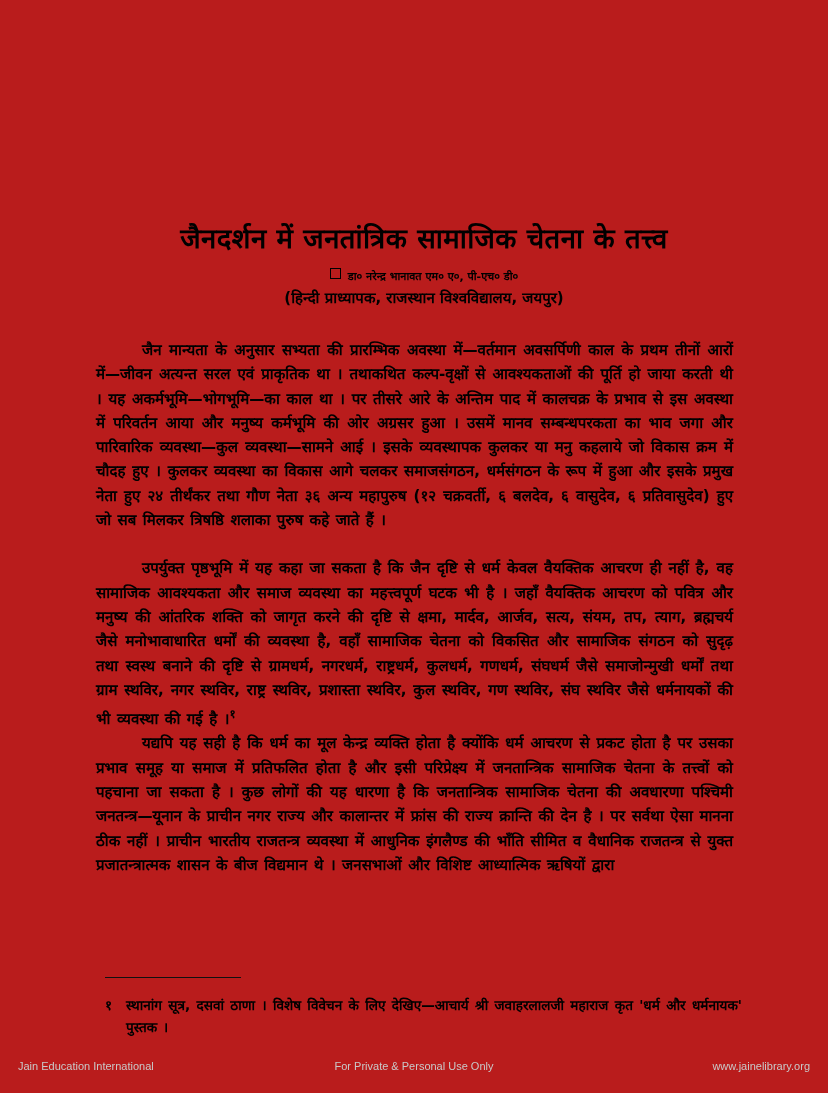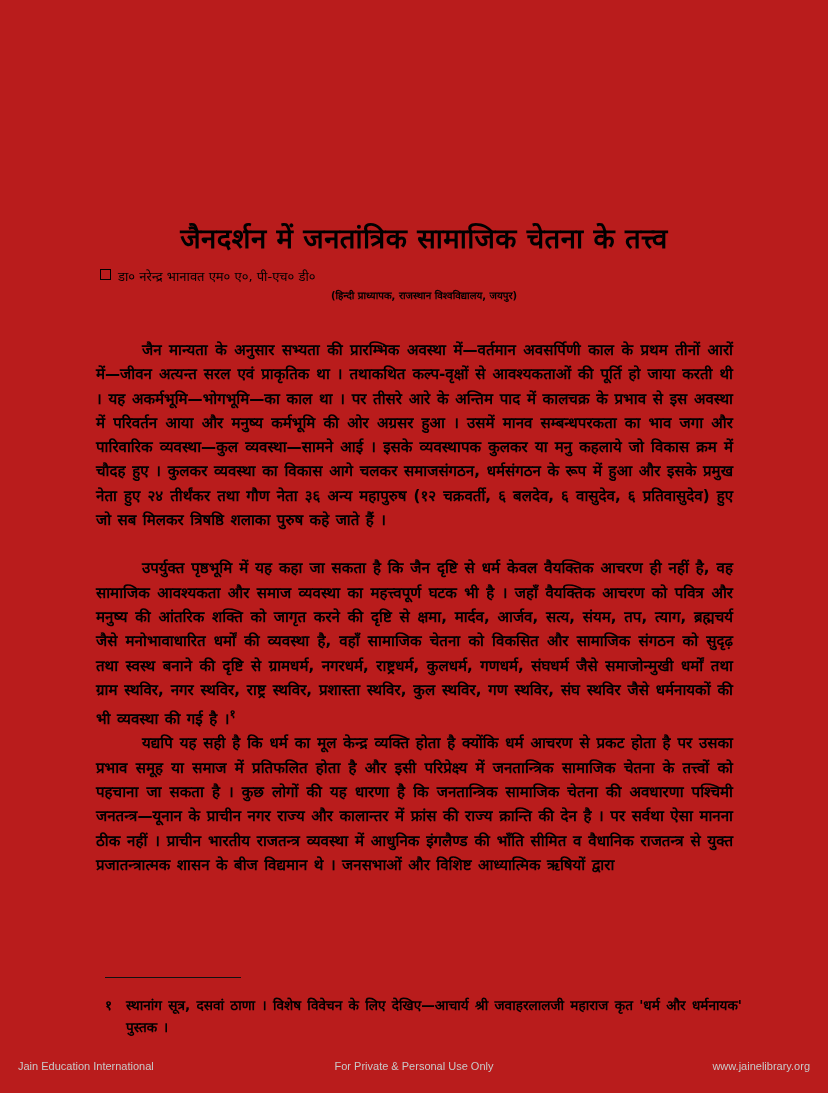--- a/index.html
+++ b/index.html
@@ -35,38 +35,38 @@
     font-size: 27.5px;
     font-weight: 700;
     letter-spacing: 0.4px;
     text-align: center;
     line-height: 1.18;
     margin: 0 0 14px 0;
     white-space: nowrap;
   }
 
   .byline {
-    text-align: left;
-    font-size: 13px;
-    font-weight: 400;
+    text-align: center;
+    font-size: 11px;
+    font-weight: 700;
     line-height: 1.35;
     margin: 0 0 3px 0;
   }
   .byline .boxmark {
     display: inline-block;
     width: 9px;
     height: 9px;
     border: 1.4px solid #000;
     margin-right: 7px;
     vertical-align: 1px;
   }
 
   .affiliation {
     text-align: center;
-    font-size: 10px;
+    font-size: 15px;
     font-weight: 600;
     line-height: 1.35;
     margin: 0;
   }
 
   
   .body-block {
     position: absolute;
     left: 96px;
     top: 338px;

